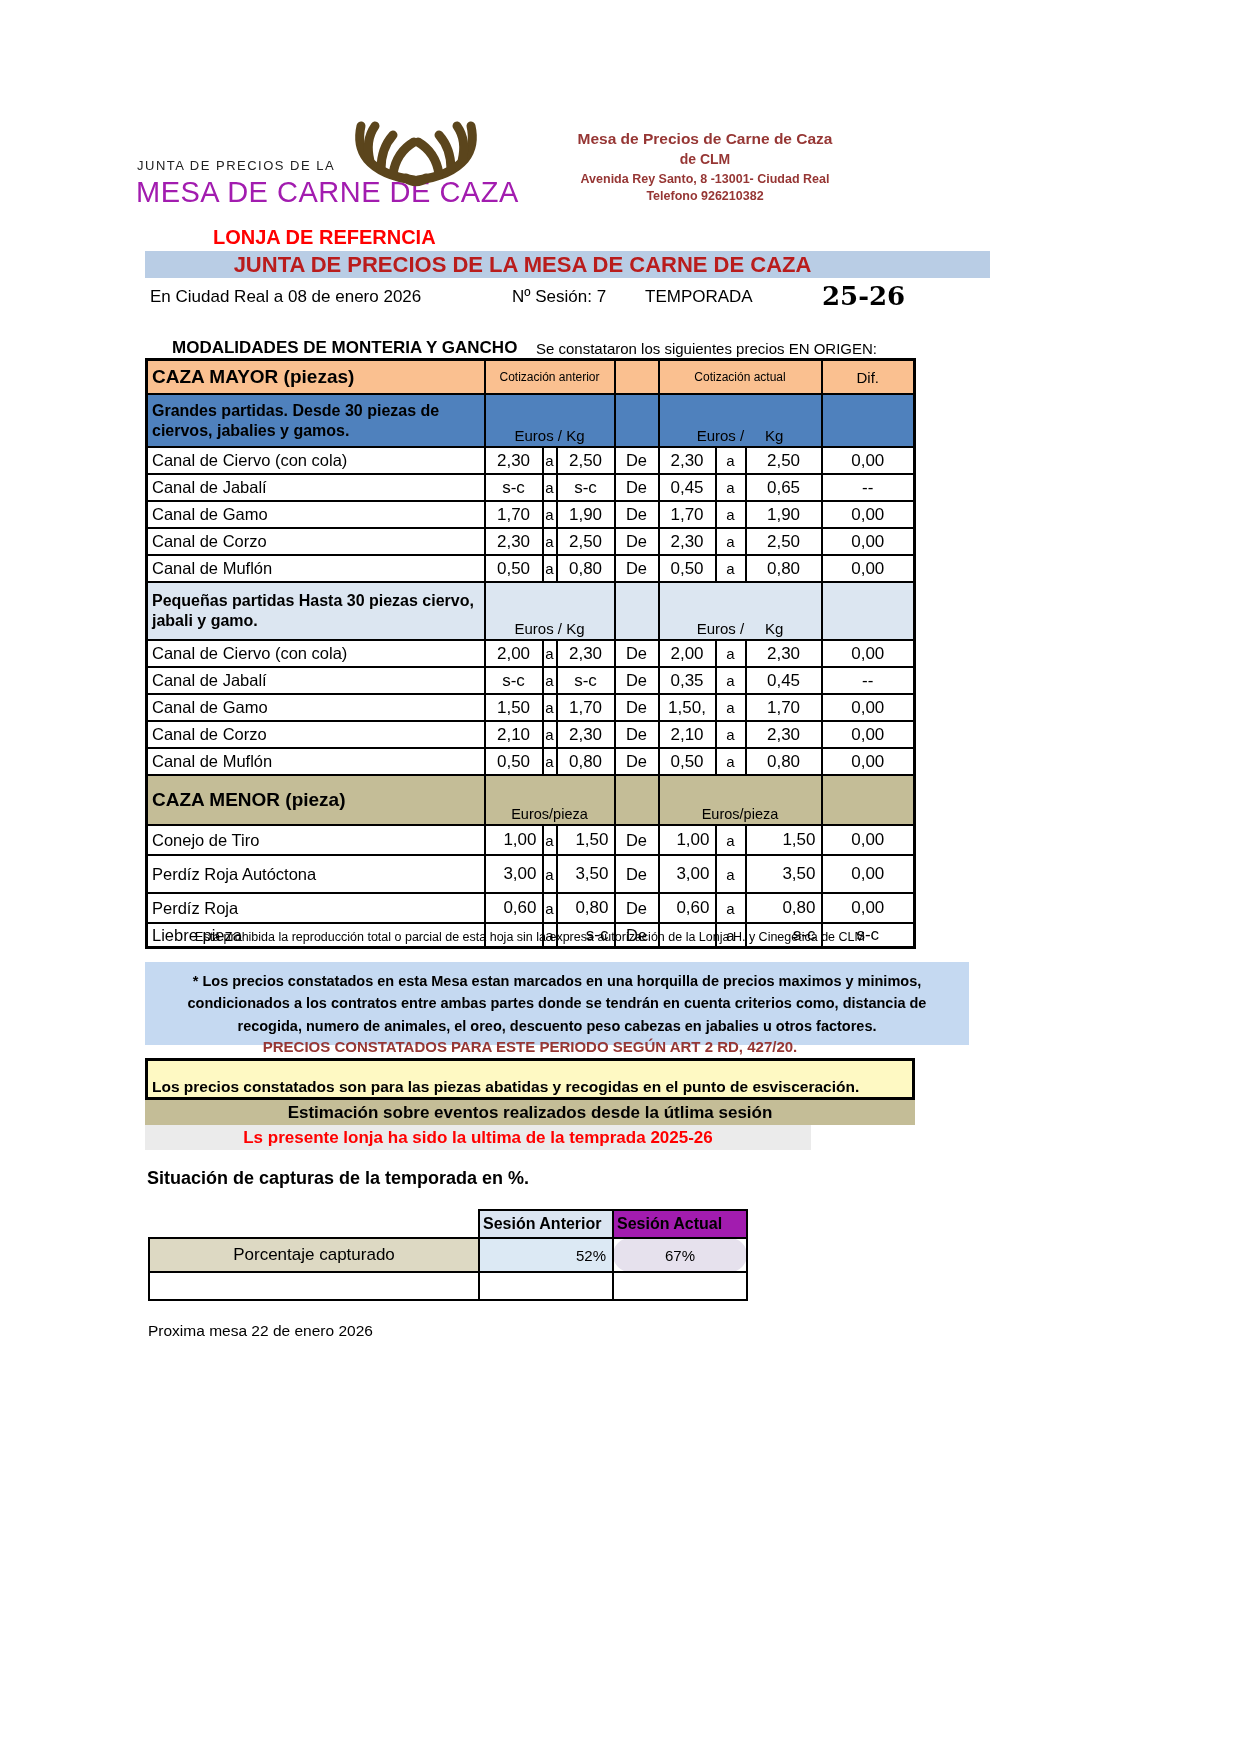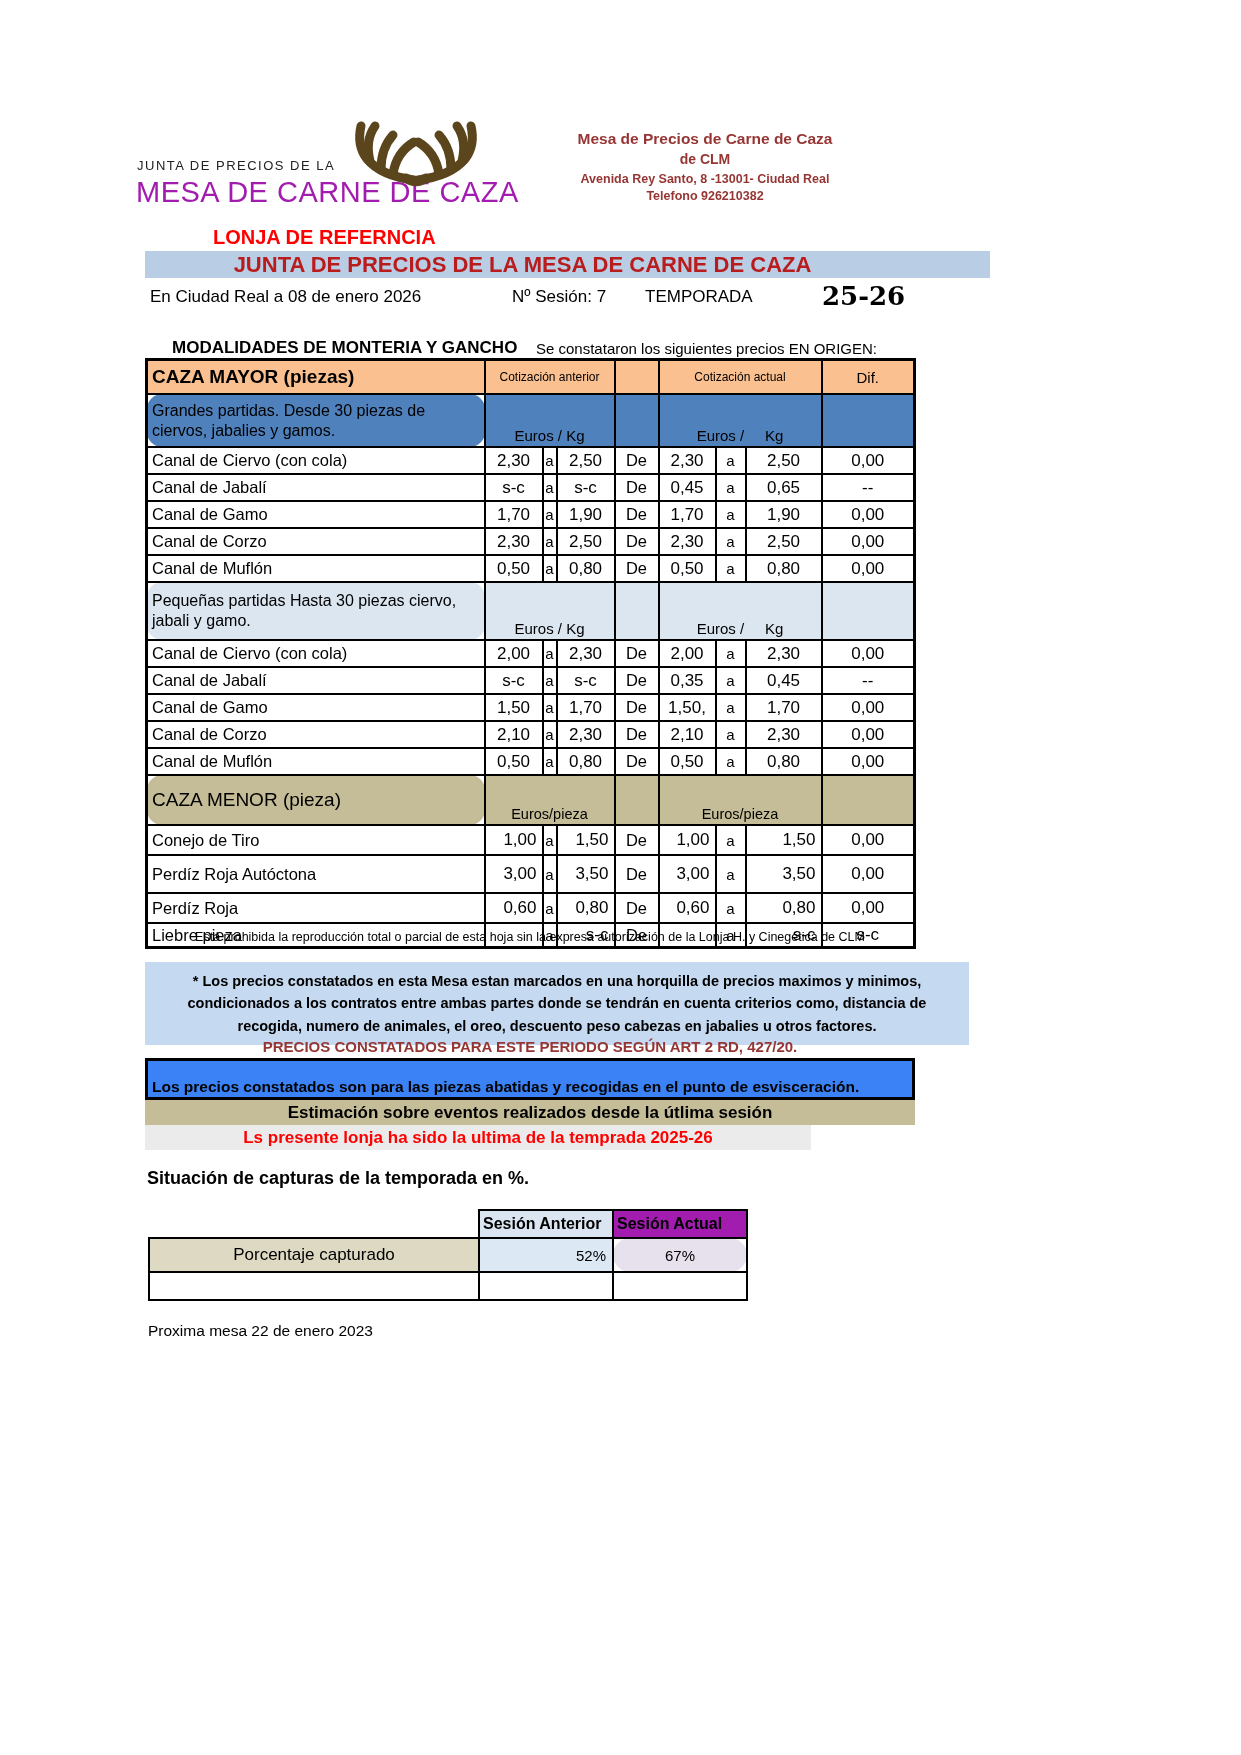--- a/index.html
+++ b/index.html
@@ -28,42 +28,42 @@
                border:3px solid #000;}
   #price-table td{border:2px solid #000;overflow:hidden;white-space:nowrap;}
   #price-table .top-head td{background:#FAC090;height:30px;text-align:center;}
   .th-label{font-size:19px;font-weight:bold;text-align:left !important;padding-left:4px;}
   .th-cot{font-size:12px;}
   .th-dif{font-size:15px;}
   .sec-head td{vertical-align:bottom;}
   .s0 td{background:#4F81BD;height:48px;}
   .s1 td{background:#DCE6F1;height:53px;}
   .s2 td{background:#C4BD97;height:45px;}
-  .sec-title{font-weight:normal;font-size:16px;padding-left:4px;vertical-align:middle !important;line-height:1.25;border-radius:15px;}
+  .sec-title{font-weight:bold;font-size:16px;padding-left:4px;vertical-align:middle !important;line-height:1.25;}
   .s2 .sec-title{font-size:19px;}
   .unit{font-size:15px;text-align:center;padding-bottom:2px;}
   .s2 .unit{font-size:14.5px;}
   .data-row{height:27px;}
   .data-row td{background:#fff;}
   .lab{font-size:16.5px;padding-left:4px;text-align:left;}
   .num,.dif{font-size:17px;text-align:center;}
   .aa{font-size:15px;text-align:center;}
   .de{font-size:16.5px;text-align:center;font-weight:normal;}
   .sec2.r0{height:30px;}
   .sec2.r1{height:38px;}
   .sec2.r2{height:30px;}
   .sec2.r3{height:24px;}
   .sec2 .num{text-align:right;padding-right:5px;}
   
   .prohib{left:145px;top:930px;width:770px;text-align:center;font-size:12.5px;}
   .note-box{left:145px;top:962px;width:824px;background:#C5D9F1;padding:8px 0 8px 0;
             font-size:14.5px;font-weight:bold;text-align:center;line-height:1.55;}
   .precios-line{left:145px;top:1038px;width:770px;text-align:center;color:#963634;
                 font-weight:bold;font-size:15px;}
-  .black-box{left:145px;top:1058px;width:764px;height:36px;border:3px solid #000;background:#3b82f6;
+  .black-box{left:145px;top:1058px;width:764px;height:36px;border:3px solid #000;background:#fef9c3;
              display:flex;align-items:flex-end;}
   .black-box span{font-size:15.5px;font-weight:bold;padding-left:4px;padding-bottom:1px;white-space:nowrap;}
   .estim-banner{left:145px;top:1100px;width:770px;height:25px;background:#C4BD97;text-align:center;
                 font-size:17px;font-weight:bold;line-height:25px;}
   .ultima-banner{left:145px;top:1125px;width:666px;height:25px;background:#EBEBEB;text-align:center;
                  font-size:17px;font-weight:bold;line-height:25px;color:#f00;}
   .situacion{left:147px;top:1168px;font-size:18px;font-weight:bold;}
   
   #cap-table{position:absolute;left:148px;top:1209px;border-collapse:collapse;table-layout:fixed;}
   #cap-table td{border:2px solid #000;overflow:hidden;}
@@ -355,13 +355,13 @@
     <td class="cap-vb">67%</td>
   </tr>
   <tr class="cap-empty">
     <td></td>
     <td></td>
     <td></td>
   </tr>
 </tbody>
   </table>
 
-<div class="abs proxima">Proxima mesa 22 de enero 2023</div>
+<div class="abs proxima">Proxima mesa 22 de enero 2026</div>
 
 </body></html>

